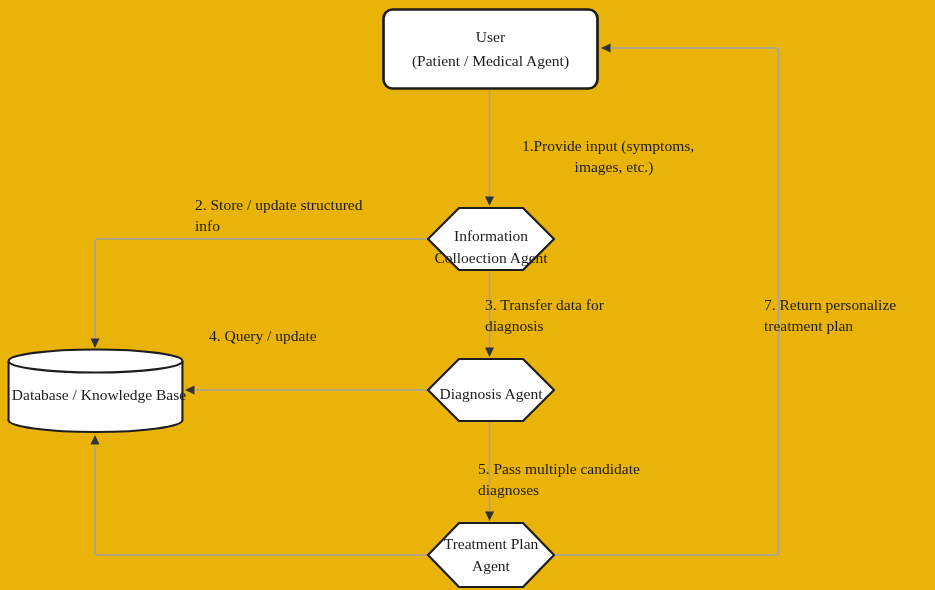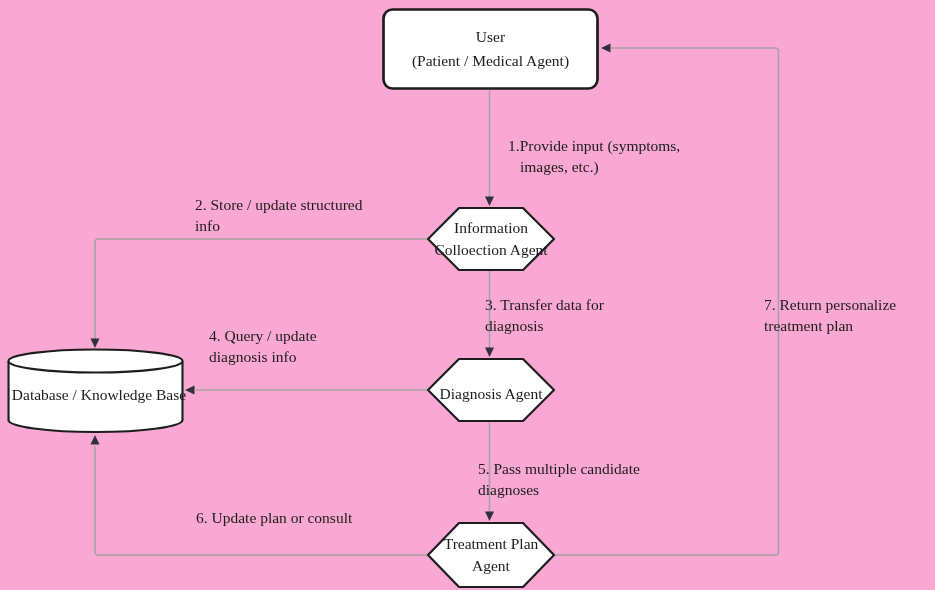--- a/index.html
+++ b/index.html
@@ -1,20 +1,20 @@
 <!DOCTYPE html>
 <html><head>
 <meta charset="utf-8">
 <style>
   html, body { margin: 0; padding: 0; background: #ffffff; }
   .canvas {
     position: relative;
     width: 935px;
     height: 590px;
-    background: #f9a8d4;
+    background: #eab308;
     font-family: "Liberation Serif", serif;
     color: #1b1b1b;
     overflow: hidden;
   }
   svg.layer { position: absolute; left: 0; top: 0; }
   .edge { fill: none; stroke-width: 1.5px; }
   .shape { fill: #ffffff; stroke-width: 2.2px; stroke-linejoin: round; }
   .thick { stroke-width: 2.7px; }
   .cover { fill: #ffffff; stroke: none; }
   .node-label {
@@ -28,21 +28,21 @@
     line-height: 22px;
     pointer-events: none;
   }
   .edge-label {
     position: absolute;
     font-size: 15.5px;
     line-height: 20.5px;
     text-align: left;
     pointer-events: none;
   }
-  .edge-label.leftalign { text-align: left; }
+  .edge-label.leftalign { text-align: center; }
   .indent { margin-left: 12px; }
 </style>
 </head>
 <body>
 
 <div class="canvas">
 
   <svg class="layer" width="935" height="590" viewBox="0 0 935 590">
 
     <g>
@@ -82,21 +82,21 @@
       <polygon points="90.5,444.5 99.5,444.5 95,435" fill="#31313a"></polygon>
       <polygon points="610.5,43.5 610.5,52.5 601,48" fill="#31313a"></polygon>
     </g>
   </svg>
 
   <div class="node-label" style="left:383px; top:9px; width:215px; height:79px; line-height:24px;">
     <div>User</div>
     <div>(Patient / Medical Agent)</div>
   </div>
 
-  <div class="node-label" style="left:428px; top:208px; width:126px; height:62px;">
+  <div class="node-label" style="left:428px; top:216px; width:126px; height:62px;">
     <div>Information</div>
     <div>Colloection Agent</div>
   </div>
 
   <div class="node-label" style="left:428px; top:359px; width:126px; height:70px;">
     <div>Diagnosis Agent</div>
   </div>
 
   <div class="node-label" style="left:428px; top:523px; width:126px; height:64px;">
     <div>Treatment Plan</div>
@@ -117,30 +117,28 @@
     <div>info</div>
   </div>
 
   <div class="edge-label" style="left:485px; top:295px; width:200px;">
     <div>3. Transfer data for</div>
     <div>diagnosis</div>
   </div>
 
   <div class="edge-label" style="left:209px; top:326px; width:200px;">
     <div>4. Query / update</div>
-    <div>diagnosis info</div>
   </div>
 
   <div class="edge-label" style="left:478px; top:459px; width:200px;">
     <div>5. Pass multiple candidate</div>
     <div>diagnoses</div>
   </div>
 
   <div class="edge-label" style="left:196px; top:508px; width:200px;">
-    <div>6. Update plan or consult</div>
   </div>
 
   <div class="edge-label" style="left:764px; top:295px; width:200px;">
     <div>7. Return personalize</div>
     <div>treatment plan</div>
   </div>
 
 </div>
 
 </body></html>

